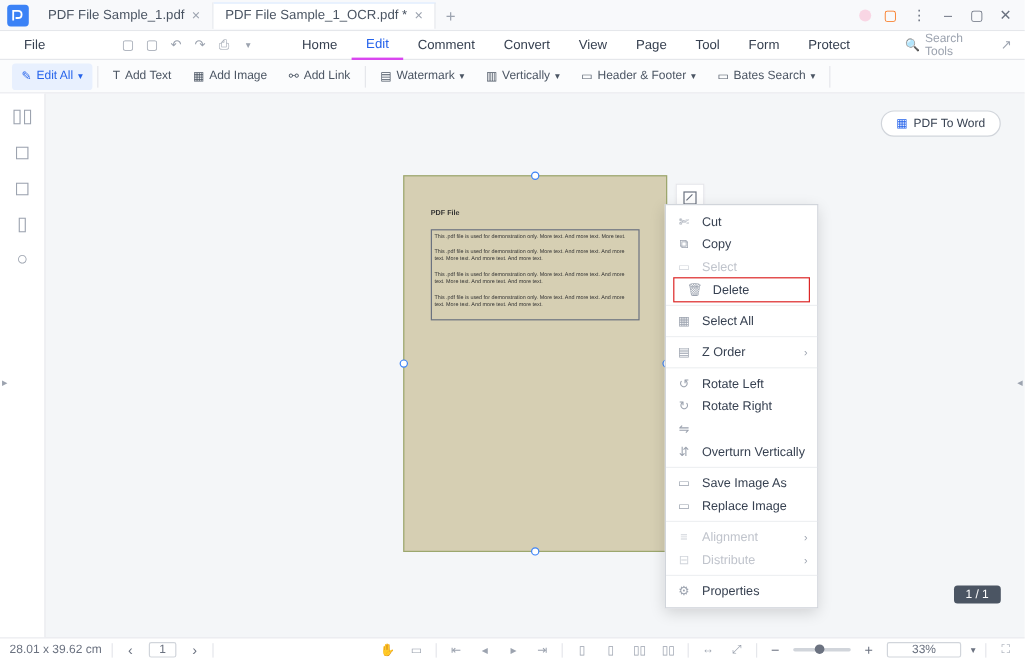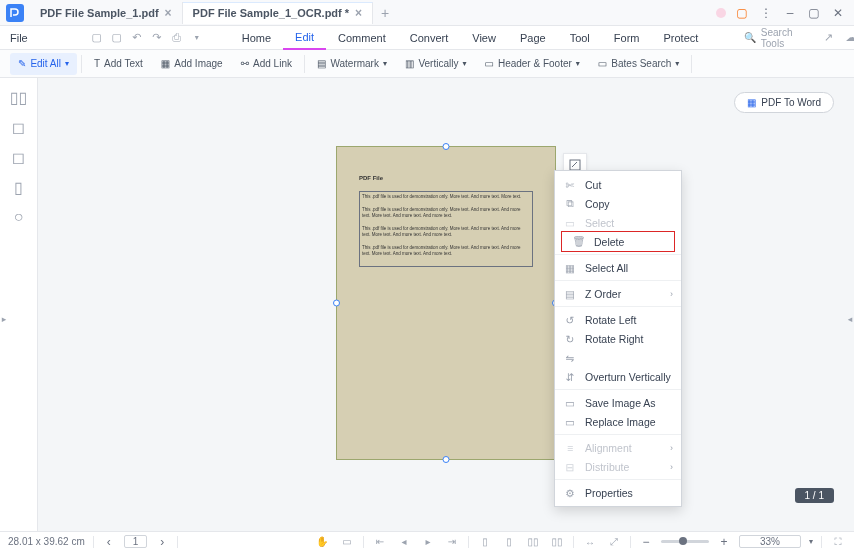--- a/index.html
+++ b/index.html
@@ -1,27 +1,27 @@
 <!DOCTYPE html>
 <html><head>
 <meta charset="utf-8">
 <style>
 * { box-sizing: border-box; margin: 0; padding: 0; font-family: -apple-system, BlinkMacSystemFont, "Segoe UI", Arial, sans-serif; }
 html, body { width: 854px; height: 551px; overflow: hidden; background: #fff; }
 .titlebar { display: flex; align-items: center; height: 26px; background: #f8f9fb; border-bottom: 1px solid #e5e7eb; padding: 0 4px; }
 .ti-icon { width: 18px; height: 18px; background: #3b82f6; border-radius: 3px; margin: 0 6px 0 2px; display: flex; align-items: center; justify-content: center; }
 .ti-icon svg { width: 10px; height: 10px; }
-.tab { display: flex; align-items: center; height: 22px; padding: 0 10px; font-size: 11px; color: #4b5563; border-right: 1px solid #e5e7eb; gap: 6px; font-weight: bold; }
+.tab { display: flex; align-items: center; height: 22px; padding: 0 10px; font-size: 11px; color: #4b5563; border-right: 1px solid #e5e7eb; gap: 6px; }
 .tab.active { background: #fff; border-top: 1px solid #dbeafe; }
 .tab-close { color: #9ca3af; font-size: 12px; cursor: pointer; }
 .tab-add { padding: 0 8px; color: #9ca3af; font-size: 14px; cursor: pointer; }
 .tb-spacer { flex: 1; }
 .tb-dot { width: 10px; height: 10px; border-radius: 50%; margin: 0 4px; }
 .tb-ctrl { width: 20px; height: 20px; display: flex; align-items: center; justify-content: center; color: #6b7280; font-size: 12px; margin: 0 2px; }
-.menubar { display: flex; align-items: center; height: 24px; background: #fff; border-bottom: 1px solid #e5e7eb; padding: 0 2px; font-size: 11px; color: #374151; gap: 24px; }
+.menubar { display: flex; align-items: center; height: 24px; background: #fff; border-bottom: 1px solid #e5e7eb; padding: 0 12px; font-size: 11px; color: #374151; gap: 24px; }
 .mb-file { padding: 0 8px; }
 .mb-qa { display: flex; align-items: center; gap: 2px; margin-left: 4px; }
 .mb-qaitem { width: 18px; height: 18px; display: flex; align-items: center; justify-content: center; color: #9ca3af; }
 .mb-center { flex: 1; display: flex; align-items: flex-end; justify-content: center; gap: 0; }
 .mb-item { padding: 0 12px; height: 24px; display: flex; align-items: center; cursor: pointer; }
 .mb-item.active { color: #2563eb; border-bottom: 2px solid #d946ef; }
 .mb-right { display: flex; align-items: center; gap: 8px; margin-right: 4px; }
 .search { display: flex; align-items: center; gap: 4px; color: #9ca3af; font-size: 10px; padding: 0 10px; }
 .ribbon { display: flex; align-items: center; height: 28px; background: #fbfcfd; border-bottom: 1px solid #e5e7eb; padding: 0 10px; gap: 2px; font-size: 10px; color: #4b5563; }
 .rb-item { display: flex; align-items: center; gap: 4px; padding: 0 8px; height: 22px; cursor: pointer; border-radius: 3px; }

